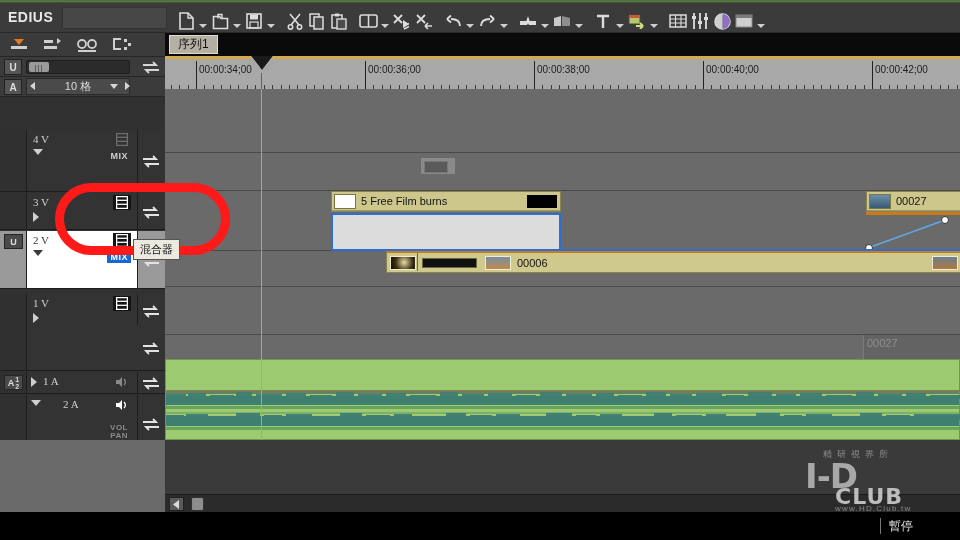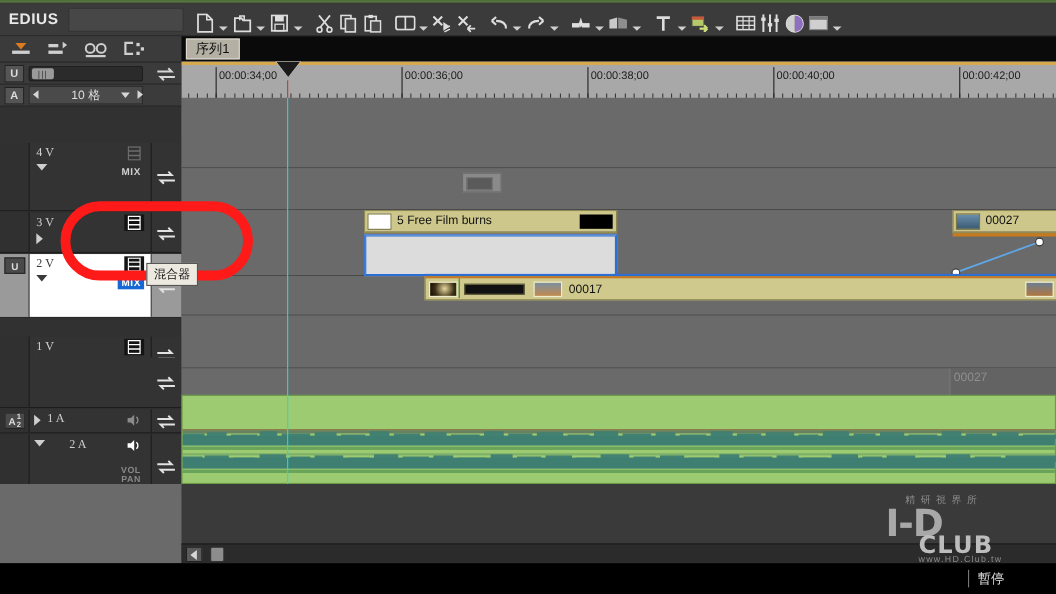--- a/index.html
+++ b/index.html
@@ -707,21 +707,21 @@
             <div class="mixbtn active">MIX</div>
           </div>
           <div class="mixcol">
             <div class="swapicon" style="top: 22px;">
               <svg width="18" height="13" viewBox="0 0 18 13">
                 <path d="M1 4h13l-3-3M17 9H4l3 3" stroke="#e2e2e2" stroke-width="1.8" fill="none"></path>
               </svg>
             </div>
           </div>
         </div>
-        <div class="thead" style="top: 176px; height: 34px;">
+        <div class="thead" style="top: 164px; height: 34px;">
           <div class="lockcol"></div>
           <div class="namecol">
             <div class="tname">1 V</div>
             <div class="expand exp-right" style="top: 19px;"></div>
             <div class="vidbtn active">
               <svg width="12" height="13" viewBox="0 0 12 13">
                 <rect x="0.6" y="0.6" width="10.8" height="11.8" fill="none" stroke="#ffffff" stroke-width="1.3"></rect>
                 <line x1="0.6" y1="4.3" x2="11.4" y2="4.3" stroke="#ffffff" stroke-width="1.3"></line>
                 <line x1="0.6" y1="8.3" x2="11.4" y2="8.3" stroke="#ffffff" stroke-width="1.3"></line>
               </svg>
@@ -944,21 +944,21 @@
         <line x1="2" y1="33" x2="79" y2="5" stroke="#5fa8e8" stroke-width="1.6"></line>
       </svg>
       <div class="kfdot" style="left:-1px;top:29px;"></div>
       <div class="kfdot" style="left:75px;top:1px;"></div>
     </div>
 
     <div class="clip-1v" style="left:221px; top:195px; width:576px; height:22px;">
       <div class="thumb-sm" style="background:radial-gradient(circle at 55% 45%, #e8d9a0 0%, #3a2e14 60%, #110d05 100%);"></div>
       <div class="blackbar"></div>
       <div class="thumb-sm" style="margin-left:8px;background:linear-gradient(#7a8fa0,#c08a50);"></div>
-      <span style="margin-left:6px;font-size:11px;color:#111;">00017</span>
+      <span style="margin-left:6px;font-size:11px;color:#111;">00006</span>
       <div style="position:absolute;right:3px;top:3px;width:26px;height:14px;border:1px solid #f0ecd0;background:linear-gradient(#6a7e90,#b07840);"></div>
     </div>
     <div style="position:absolute;left:221px;top:193px;width:576px;height:2px;background:#2b6fd4;"></div>
     <div style="position:absolute;left:252px;top:197px;width:1px;height:18px;background:#2f8f2f;"></div>
 
     <div class="audlabel" style="left:702px;top:281px;">00027</div>
     <div style="position:absolute;left:698px;top:279px;width:99px;height:24px;background:#636363;border-left:1px solid #7a7a7a;"></div>
     <div class="audlabel" style="left:702px;top:281px;color:#8f8f8f;font-size:11px;">00027</div>
 
     <div class="audioclip" style="left:0px; top:303px; width:795px; height:81px;">

